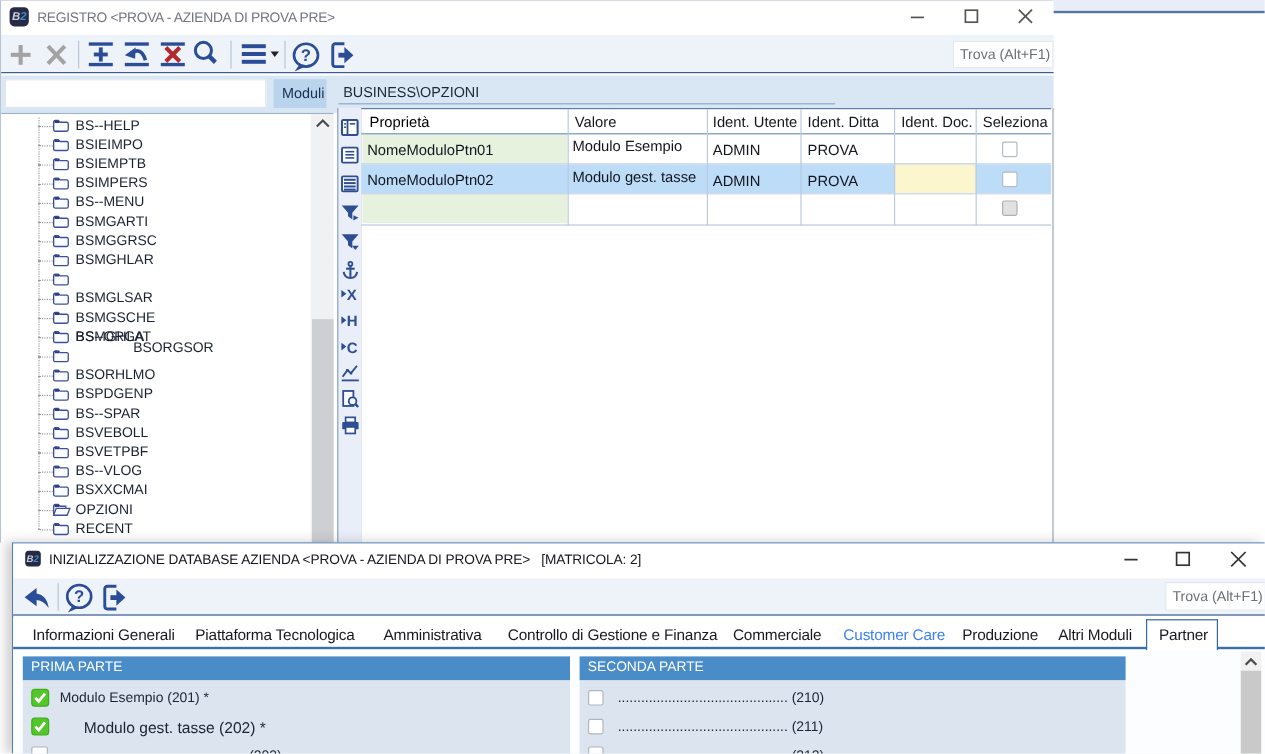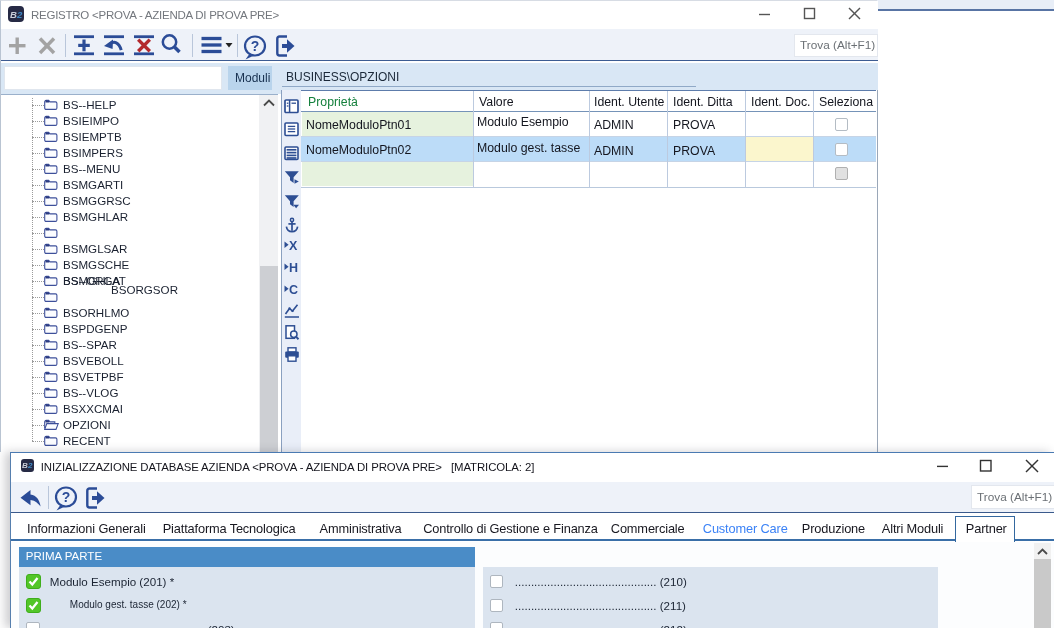--- a/index.html
+++ b/index.html
@@ -320,21 +320,21 @@
       <div class="abs" style="left:0.5px;top:71.3px;width:171.5px;height:25.2px;background:#e6f2de;"></div>
       <div class="abs" style="left:0;top:21px;width:575.2px;height:1.1px;background:#7593b8;"></div>
       <div class="abs" style="left:0;top:46.1px;width:575.2px;height:1px;background:#c6d4e6;"></div>
       <div class="abs" style="left:0;top:71.3px;width:575.2px;height:1px;background:#c6d4e6;"></div>
       <div class="abs" style="left:0;top:96.5px;width:575.2px;height:1.2px;background:#b9c9dd;"></div>
       <div class="abs" style="left:172px;top:1px;width:1px;height:96.5px;background:#bccadf;"></div>
       <div class="abs" style="left:288px;top:1px;width:1px;height:96.5px;background:#bccadf;"></div>
       <div class="abs" style="left:366px;top:1px;width:1px;height:96.5px;background:#bccadf;"></div>
       <div class="abs" style="left:444px;top:1px;width:1px;height:96.5px;background:#bccadf;"></div>
       <div class="abs" style="left:512px;top:1px;width:1px;height:96.5px;background:#bccadf;"></div>
-      <div class="t" style="left:7px;top:4.5px;font-size:12.3px;color:#15803d;">Proprietà</div>
+      <div class="t" style="left:7px;top:4.5px;font-size:12.3px;color:#000000;">Proprietà</div>
       <div class="t" style="left:178px;top:4.5px;font-size:12.3px;color:#14161f;">Valore</div>
       <div class="t" style="left:293px;top:4.5px;font-size:12.3px;color:#14161f;">Ident. Utente</div>
       <div class="t" style="left:372px;top:4.5px;font-size:12.3px;color:#14161f;">Ident. Ditta</div>
       <div class="t" style="left:450px;top:4.5px;font-size:12.3px;color:#14161f;">Ident. Doc.</div>
       <div class="t" style="left:518px;top:4.5px;font-size:12.3px;color:#14161f;">Seleziona</div>
       <div class="t" style="left:5px;top:27.5px;font-size:12.3px;color:#14161f;">NomeModuloPtn01</div>
       <div class="t" style="left:176px;top:25px;font-size:12.3px;color:#14161f;">Modulo Esempio</div>
       <div class="t" style="left:293px;top:28px;font-size:12.3px;color:#14161f;">ADMIN</div>
       <div class="t" style="left:372px;top:28px;font-size:12.3px;color:#14161f;">PROVA</div>
       <div class="t" style="left:5px;top:53px;font-size:12.3px;color:#14161f;">NomeModuloPtn02</div>
@@ -387,32 +387,33 @@
       <div class="t" style="left:691.8px;top:6.9px;font-size:12.8px;letter-spacing:-0.15px;color:#3b82f6;">Customer Care</div>
       <div class="t" style="left:790.8px;top:6.9px;font-size:12.8px;letter-spacing:-0.15px;color:#181820;">Produzione</div>
       <div class="t" style="left:870.8px;top:6.9px;font-size:12.8px;letter-spacing:-0.15px;color:#181820;">Altri Moduli</div>
       <div class="abs" style="left:943.8px;top:1.8px;width:60px;height:25.6px;background:#fff;border:1.4px solid #34689f;border-bottom:none;">
         <div class="t" style="left:10px;top:4px;font-size:12.8px;letter-spacing:-0.15px;color:#181820;">Partner</div>
       </div>
     </div>
     <div id="w2content">
       <div class="panelhead" style="left:7.8px;top:5px;width:456px;">PRIMA PARTE</div>
       <div class="panelbody" style="left:7.8px;top:24.5px;width:456px;height:62.5px;"></div>
+      <div class="panelhead" style="left:471.8px;top:5px;width:455px;">SECONDA PARTE</div>
       <div class="panelbody" style="left:471.8px;top:24.5px;width:455px;height:62.5px;"></div>
       <svg style="left:14.8px;top:32px;" width="15" height="15">
           <rect x="0.5" y="0.5" width="14" height="14" rx="2.5" fill="#53c629" stroke="#3fae1c" stroke-width="1"></rect>
           <path d="M3.5 7.5 L6.3 10.5 L11.5 4" fill="none" stroke="#fff" stroke-width="2.3"></path>
         </svg>
       <svg style="left:14.8px;top:56px;" width="15" height="15">
           <rect x="0.5" y="0.5" width="14" height="14" rx="2.5" fill="#53c629" stroke="#3fae1c" stroke-width="1"></rect>
           <path d="M3.5 7.5 L6.3 10.5 L11.5 4" fill="none" stroke="#fff" stroke-width="2.3"></path>
         </svg>
       <div class="abs" style="left:14.8px;top:80px;width:14px;height:14px;background:#fff;border:1px solid #aeb6bf;border-radius:2px;"></div>
       <div class="t" style="left:38.8px;top:32.7px;font-size:11.6px;color:#1b2433;">Modulo Esempio (201) *</div>
-      <div class="t" style="left:38.8px;top:56.7px;font-size:10px;color:#1b2433;padding-left:20px;">Modulo gest. tasse (202) *</div>
+      <div class="t" style="left:38.8px;top:56.7px;font-size:13px;color:#1b2433;padding-left:20px;">Modulo gest. tasse (202) *</div>
       <div class="t" style="left:38.8px;top:80.7px;font-size:11.6px;color:#1b2433;">................................................ (203)</div>
       <div class="abs" style="left:478.8px;top:32.5px;width:13px;height:13px;background:#fff;border:1px solid #aeb6bf;border-radius:2px;"></div>
       <div class="abs" style="left:478.8px;top:56.5px;width:13px;height:13px;background:#fff;border:1px solid #aeb6bf;border-radius:2px;"></div>
       <div class="abs" style="left:478.8px;top:80px;width:13px;height:13px;background:#fff;border:1px solid #aeb6bf;border-radius:2px;"></div>
       <div class="t" style="left:503.8px;top:32.7px;font-size:11.6px;color:#1b2433;">............................................ (210)</div>
       <div class="t" style="left:503.8px;top:56.7px;font-size:11.6px;color:#1b2433;">............................................ (211)</div>
       <div class="t" style="left:503.8px;top:80.7px;font-size:11.6px;color:#1b2433;">............................................ (212)</div>
       <div class="abs" style="left:1022.8px;top:0.5px;width:17px;height:86.5px;background:#f1f1f1;"></div>
       <svg style="left:1025.8px;top:5.5px;" width="11" height="8">
           <path d="M1 6 L5.5 1.5 L10 6" fill="none" stroke="#4a4a4a" stroke-width="1.8"></path>

